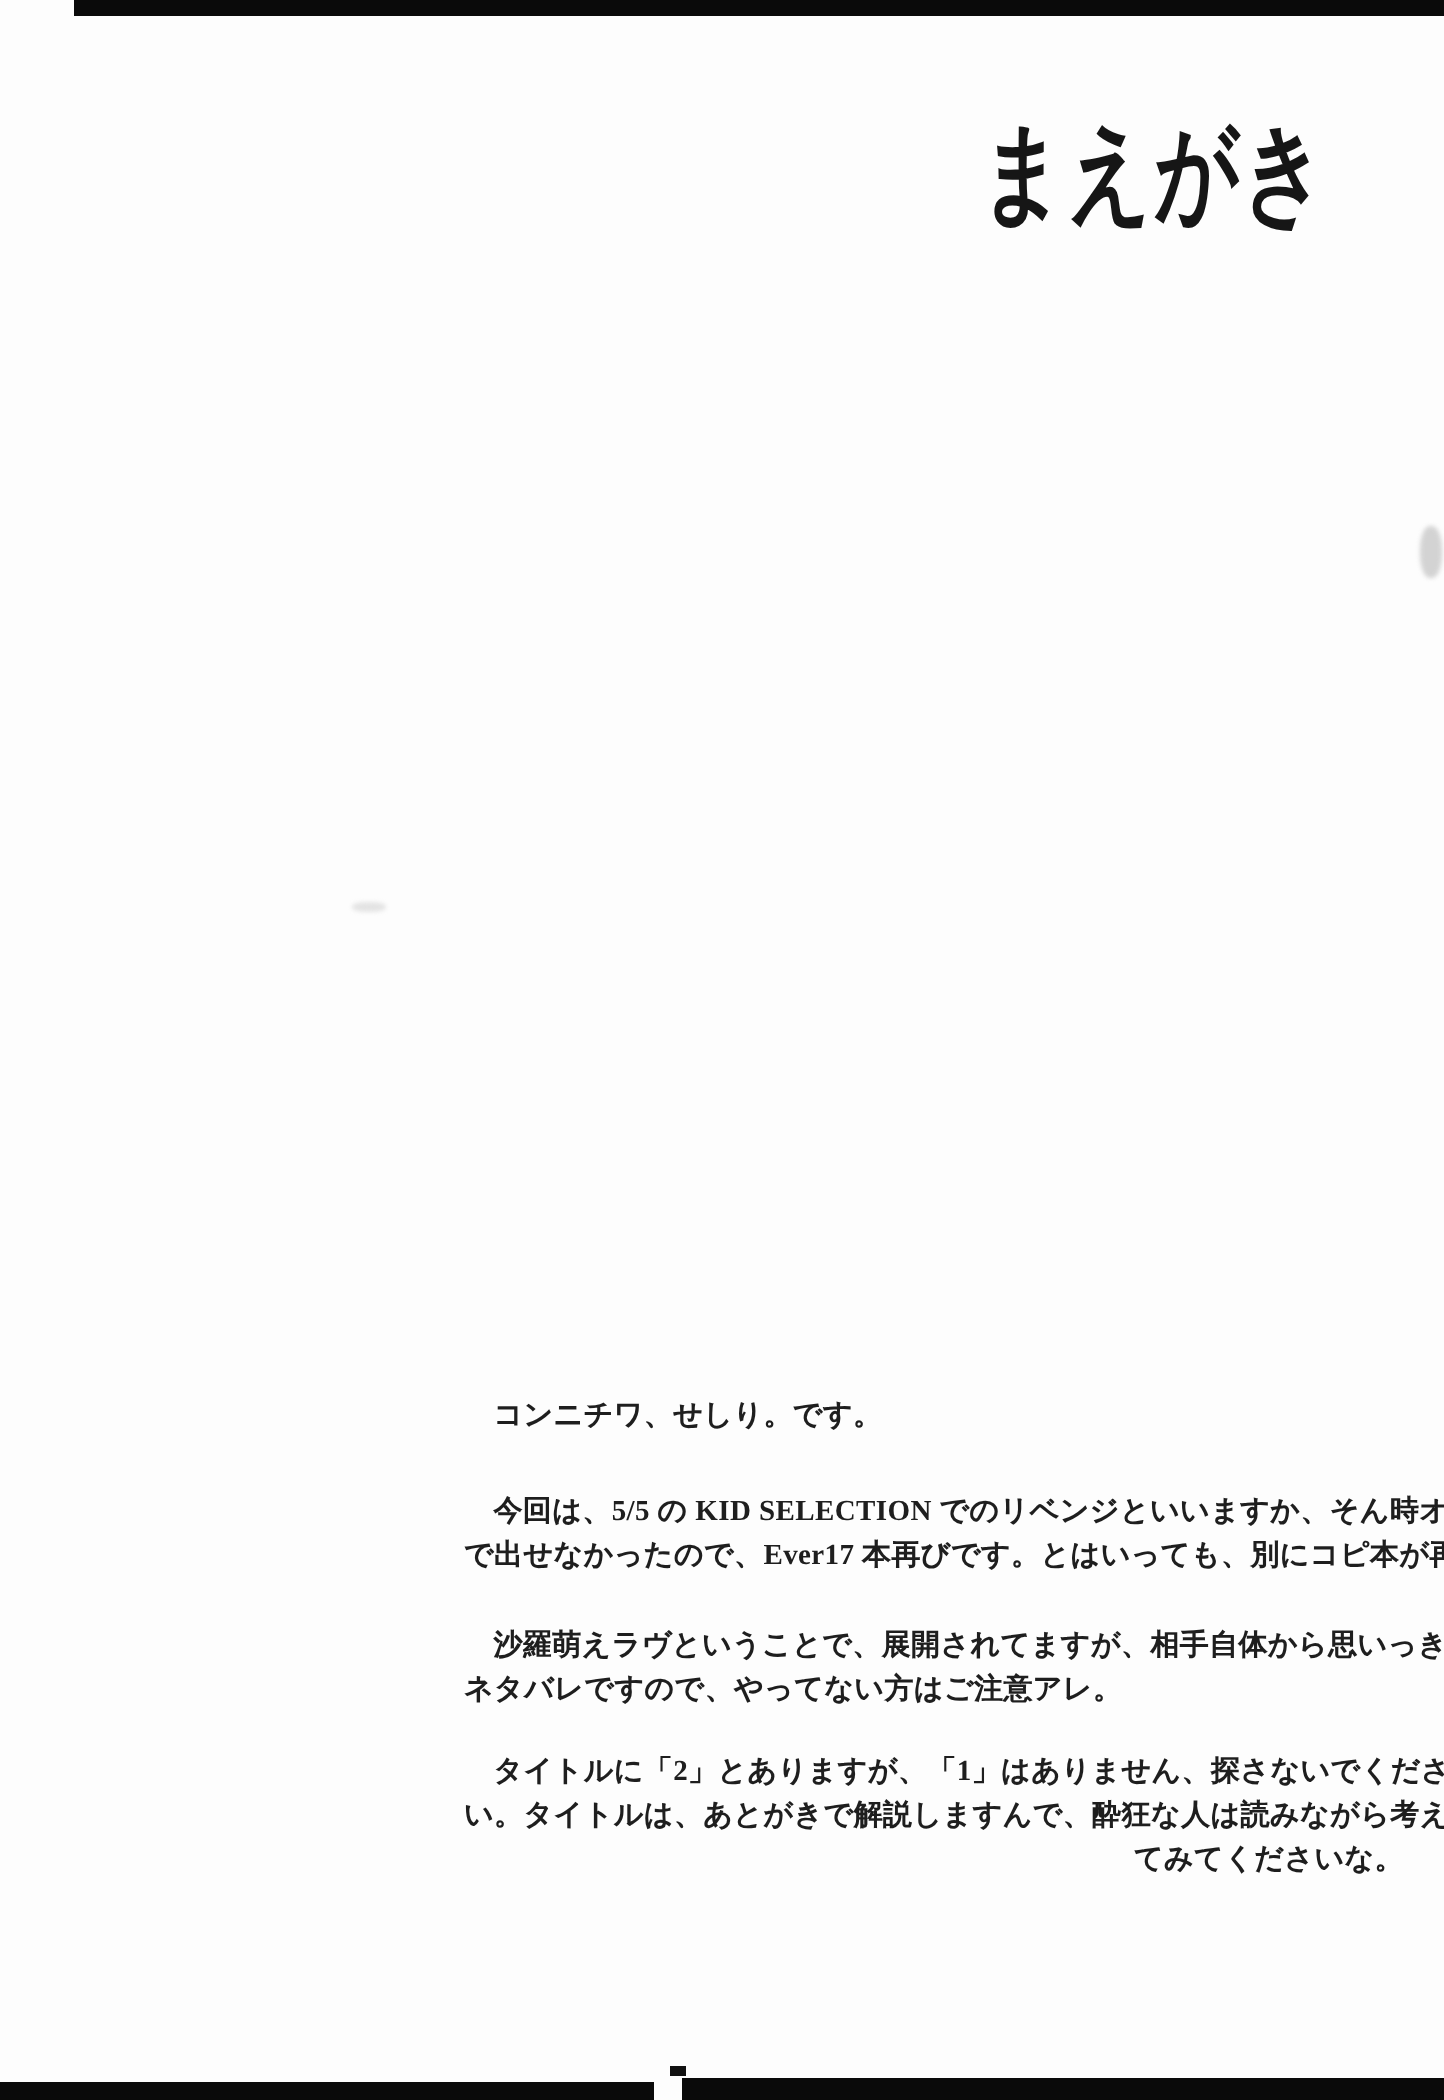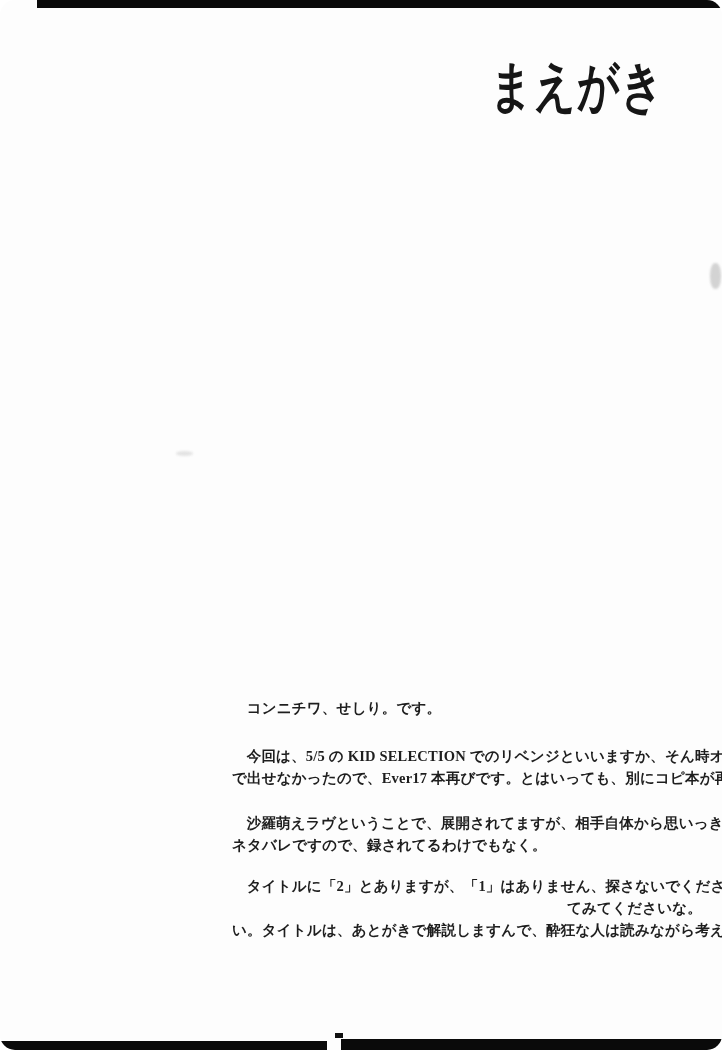--- a/index.html
+++ b/index.html
@@ -6,21 +6,20 @@
   html, body {
     width: 722px; height: 1050px;
     font-family: "Liberation Serif", serif;
     background: #ffffff;
   }
   .page {
     position: relative;
     width: 722px; height: 1050px;
     background: #fdfdfd;
     overflow: hidden;
-    border-radius: 15px;
   }
   
   .scan-bar {
     position: absolute;
     background: #0a0a0a;
   }
   .scan-bar.top    { top: 0; left: 37px; right: 0; height: 8px; }
   .scan-bar.bot-l  { bottom: 0; left: 0; width: 327px; height: 9px; }
   .scan-bar.bot-r  { bottom: 0; left: 341px; width: 381px; height: 11px; }
   .scan-tick       { position: absolute; bottom: 12px; left: 335px; width: 8px; height: 5px;
@@ -87,23 +86,23 @@
       <span class="line">　コンニチワ、せしり。です。</span>
     </p>
 
     <p class="p2">
       <span class="line">　今回は、5/5 の KID SELECTION でのリベンジといいますか、そん時オフセ</span>
       <span class="line">で出せなかったので、Ever17 本再びです。とはいっても、別にコピ本が再</span>
     </p>
 
     <p class="p3">
       <span class="line">　沙羅萌えラヴということで、展開されてますが、相手自体から思いっきり</span>
-      <span class="line">ネタバレですので、録されてるわけでもなく。</span>
+      <span class="line">ネタバレですので、やってない方はご注意アレ。</span>
     </p>
 
     <p class="p4">
       <span class="line">　タイトルに「2」とありますが、「1」はありません、探さないでくださ</span>
+      <span class="line">い。タイトルは、あとがきで解説しますんで、酔狂な人は読みながら考え</span>
       <span class="line">てみてくださいな。</span>
-      <span class="line">い。タイトルは、あとがきで解説しますんで、酔狂な人は読みながら考え</span>
     </p>
 
   </div>
 </div>
 
 </body></html>

